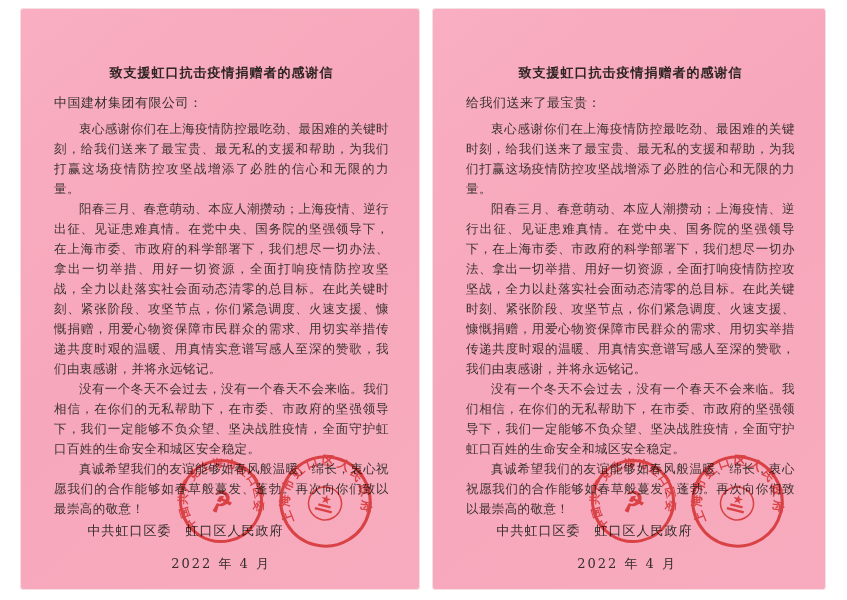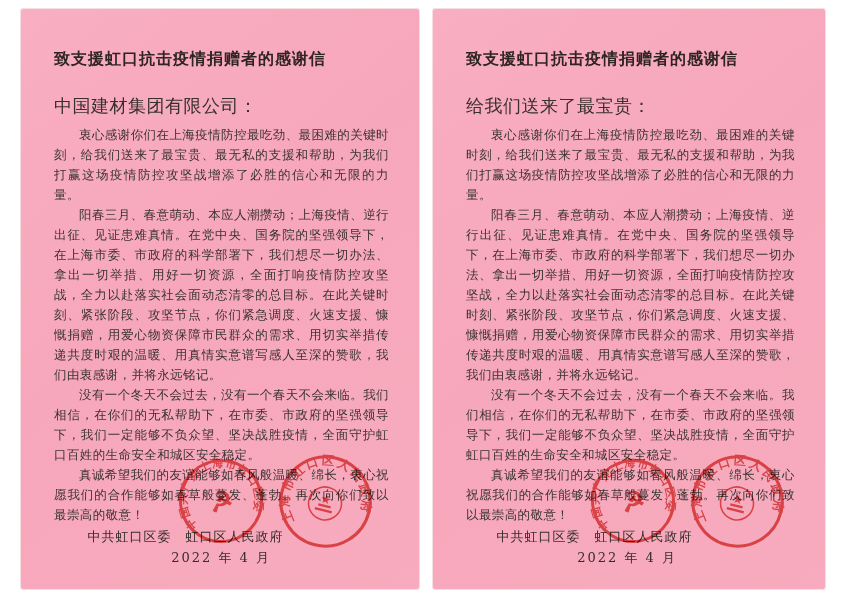--- a/index.html
+++ b/index.html
@@ -19,31 +19,32 @@
     background: linear-gradient(140deg, #f9aec1 0%, #f7a7bb 45%, #f8abbe 100%);
     border-radius: 2px;
     box-shadow: 0 0 0 1px rgba(230,160,180,.35);
     padding: 0 30px 0 33px;
     overflow: hidden;
   }
   .page.left  { left: 21px;  width: 398px; }
   .page.right { left: 433px; width: 392px; }
 
   .title {
-    margin-top: 40px;
+    margin-top: 55px;
+    text-align: center;
     font-family: "DejaVu Serif", serif;
-    font-size: 16px;
+    font-size: 13px;
     font-weight: bold;
     letter-spacing: 1px;
     color: #2e2422;
   }
   .recipient {
-    margin-top: 24px;
+    margin-top: 12px;
     font-family: Liberation Mono, monospace;
-    font-size: 18px;
+    font-size: 13px;
     color: #38302e;
     letter-spacing: 0.5px;
   }
   .para {
     font-family: "DejaVu Serif", serif;
     font-size: 12.5px;
     line-height: 20px;
     letter-spacing: 0.4px;
     color: #3b3331;
     text-align: justify;
@@ -55,21 +56,21 @@
     font-family: "DejaVu Serif", serif;
     font-size: 13px;
     color: #352d2b;
     text-align: center;
     padding-right: 72px;
     letter-spacing: 1px;
     position: relative;
     z-index: 2;
   }
   .date {
-    margin-top: 3px;
+    margin-top: 15px;
     font-family: "DejaVu Serif", serif;
     font-size: 13px;
     color: #352d2b;
     text-align: right;
     padding-right: 118px;
     letter-spacing: 2px;
     position: relative;
     z-index: 2;
   }
   .stamp {

